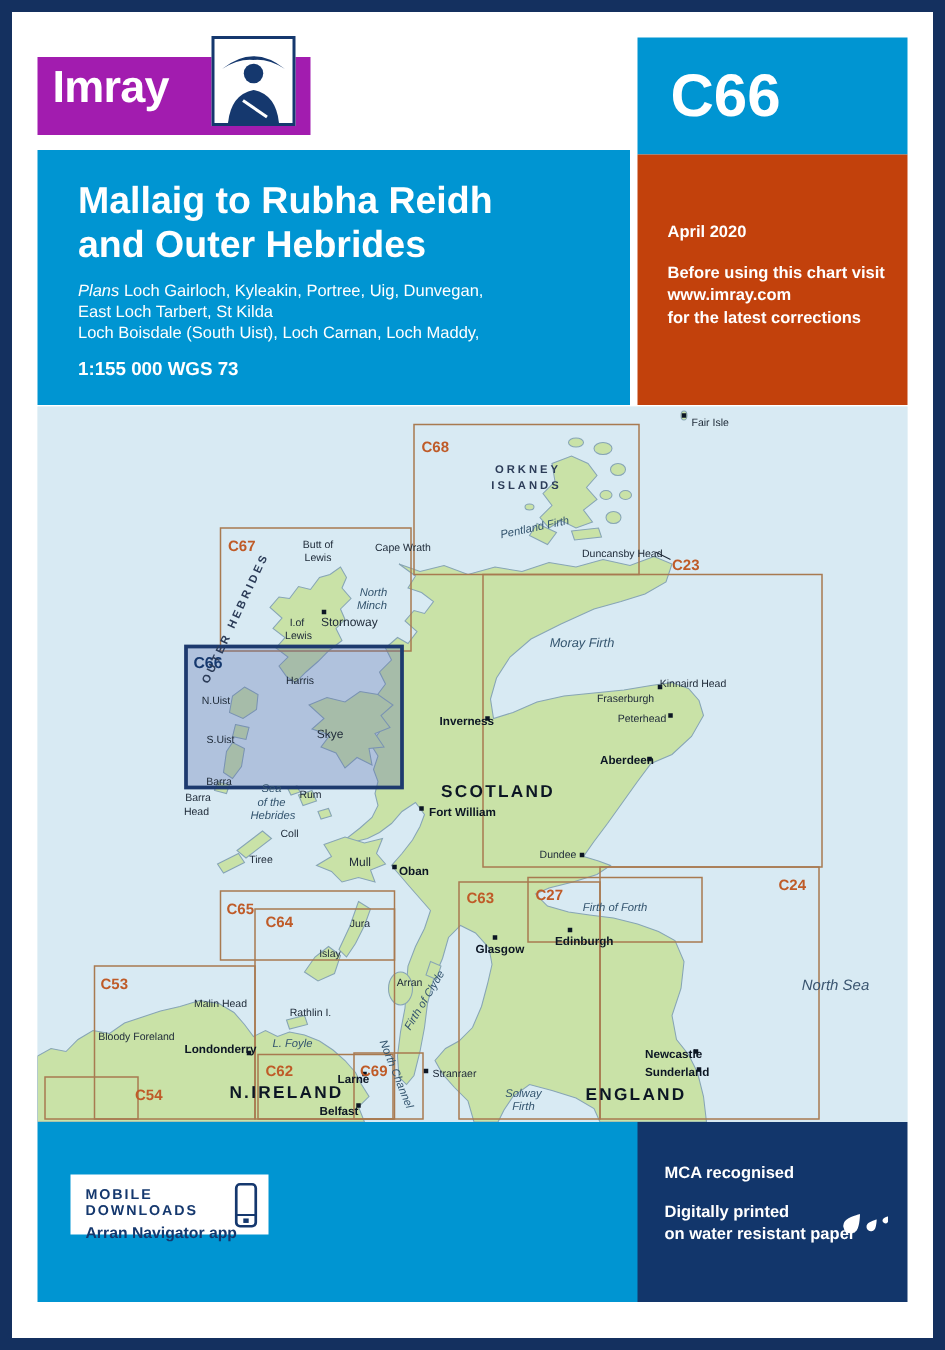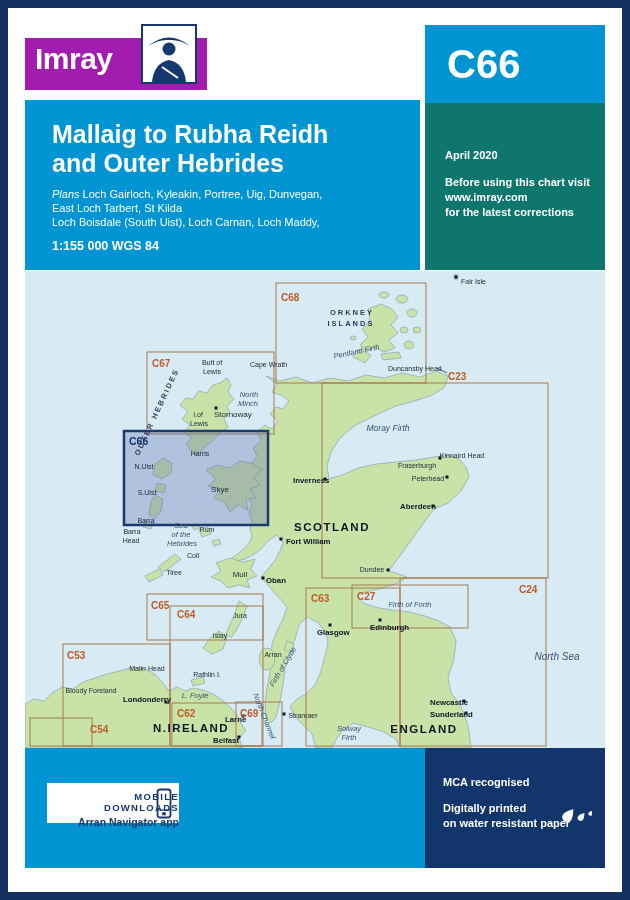--- a/index.html
+++ b/index.html
@@ -20,21 +20,21 @@
   .c66-badge span{color:#fff;font-size:40px;font-weight:bold;padding-left:22px;}
 
   .title-panel{position:absolute;left:25px;top:100px;width:395px;height:170px;background:#0095d2;
                box-sizing:border-box;padding:13px 18px 0 27px;color:#fff;}
   .tp-region{font-size:13.5px;}
   .tp-title{font-size:25px;font-weight:bold;line-height:29px;margin-top:7px;}
   .tp-plans{font-size:11px;line-height:14px;margin-top:9px;}
   .tp-plans .pl-label{font-style:italic;margin-top:40px;}
   .tp-scale{font-size:12.5px;font-weight:bold;margin-top:10px;}
 
-  .info-panel{position:absolute;left:425px;top:103px;width:180px;height:167px;background:#0f766e;
+  .info-panel{position:absolute;left:425px;top:103px;width:180px;height:167px;background:#c2410c;
               box-sizing:border-box;padding:46px 12px 0 20px;color:#fff;}
   .ip-date{font-size:11px;font-weight:bold;}
   .ip-notice{font-size:11px;font-weight:bold;line-height:15px;margin-top:14px;}
 
   .map-panel{position:absolute;left:25px;top:271px;width:580px;height:477px;background:#d8eaf3;}
   #mapSvg{display:block;}
   #mapSvg text{font-family:"Liberation Sans",sans-serif;}
   .coast{fill:#c9e2a7;stroke:#87a5b5;stroke-width:0.7;}
   .chart-box{fill:none;stroke:#a87a50;stroke-width:1;}
   .chart-box-hl{fill:rgba(93,108,175,0.32);stroke:#1d3a6e;stroke-width:2.5;}
@@ -44,21 +44,21 @@
   .ml-se9{font-size:8.5px;font-style:italic;fill:#33546e;}
   .ml-se10{font-size:10px;font-style:italic;fill:#3a5570;}
   .ml-pl{font-size:7px;fill:#202c3a;}
   .ml-pl9{font-size:8px;fill:#202c3a;}
   .ml-ci{font-size:7.8px;font-weight:bold;fill:#0c1624;}
   .ml-co{font-size:11.5px;font-weight:bold;letter-spacing:1.5px;fill:#0c1624;}
   .ml-rg{font-size:7.5px;font-weight:bold;letter-spacing:2px;fill:#2c3c58;}
   .ml-ch{font-size:10px;font-weight:bold;fill:#bf5b28;}
   .ml-ch66{font-size:10.5px;font-weight:bold;fill:#15386e;}
 
-  .footer-cyan{position:absolute;left:25px;top:748px;width:448px;height:120px;background:#0095d2;text-align:right;}
+  .footer-cyan{position:absolute;left:25px;top:748px;width:448px;height:120px;background:#0095d2;}
   .dl-box{position:absolute;left:22px;top:35px;width:132px;height:40px;background:#fff;
           box-sizing:border-box;padding:8px 0 0 10px;color:#15386e;}
   .dl-line1{font-size:9.5px;font-weight:bold;letter-spacing:1.3px;}
   .dl-line2{font-size:10.5px;font-weight:bold;margin-top:3px;}
   .phone-icon{position:absolute;right:7px;top:5px;}
   .footer-navy{position:absolute;left:425px;top:748px;width:180px;height:120px;background:#12366b;
                box-sizing:border-box;padding:28px 12px 0 18px;color:#fff;}
   .fn-mca{font-size:11px;font-weight:bold;}
   .fn-print{font-size:11px;font-weight:bold;line-height:15px;margin-top:13px;}
   .drops-icon{position:absolute;right:13px;top:53px;}
@@ -90,21 +90,21 @@
   <div class="title-panel">
     <div class="tp-title">
       <div>Mallaig to Rubha Reidh</div>
       <div>and Outer Hebrides</div>
     </div>
     <div class="tp-plans">
       <div><span class="pl-label">Plans</span><span> Loch Gairloch, Kyleakin, Portree, Uig, Dunvegan,</span></div>
       <div>East Loch Tarbert, St Kilda</div>
       <div>Loch Boisdale (South Uist), Loch Carnan, Loch Maddy,</div>
     </div>
-    <div class="tp-scale">1:155 000  WGS 84</div>
+    <div class="tp-scale">1:155 000  WGS 73</div>
   </div>
 
   <div class="info-panel">
     <div class="ip-date">April 2020</div>
     <div class="ip-notice">
       <div>Before using this chart visit</div>
       <div>www.imray.com</div>
       <div>for the latest corrections</div>
     </div>
   </div>

